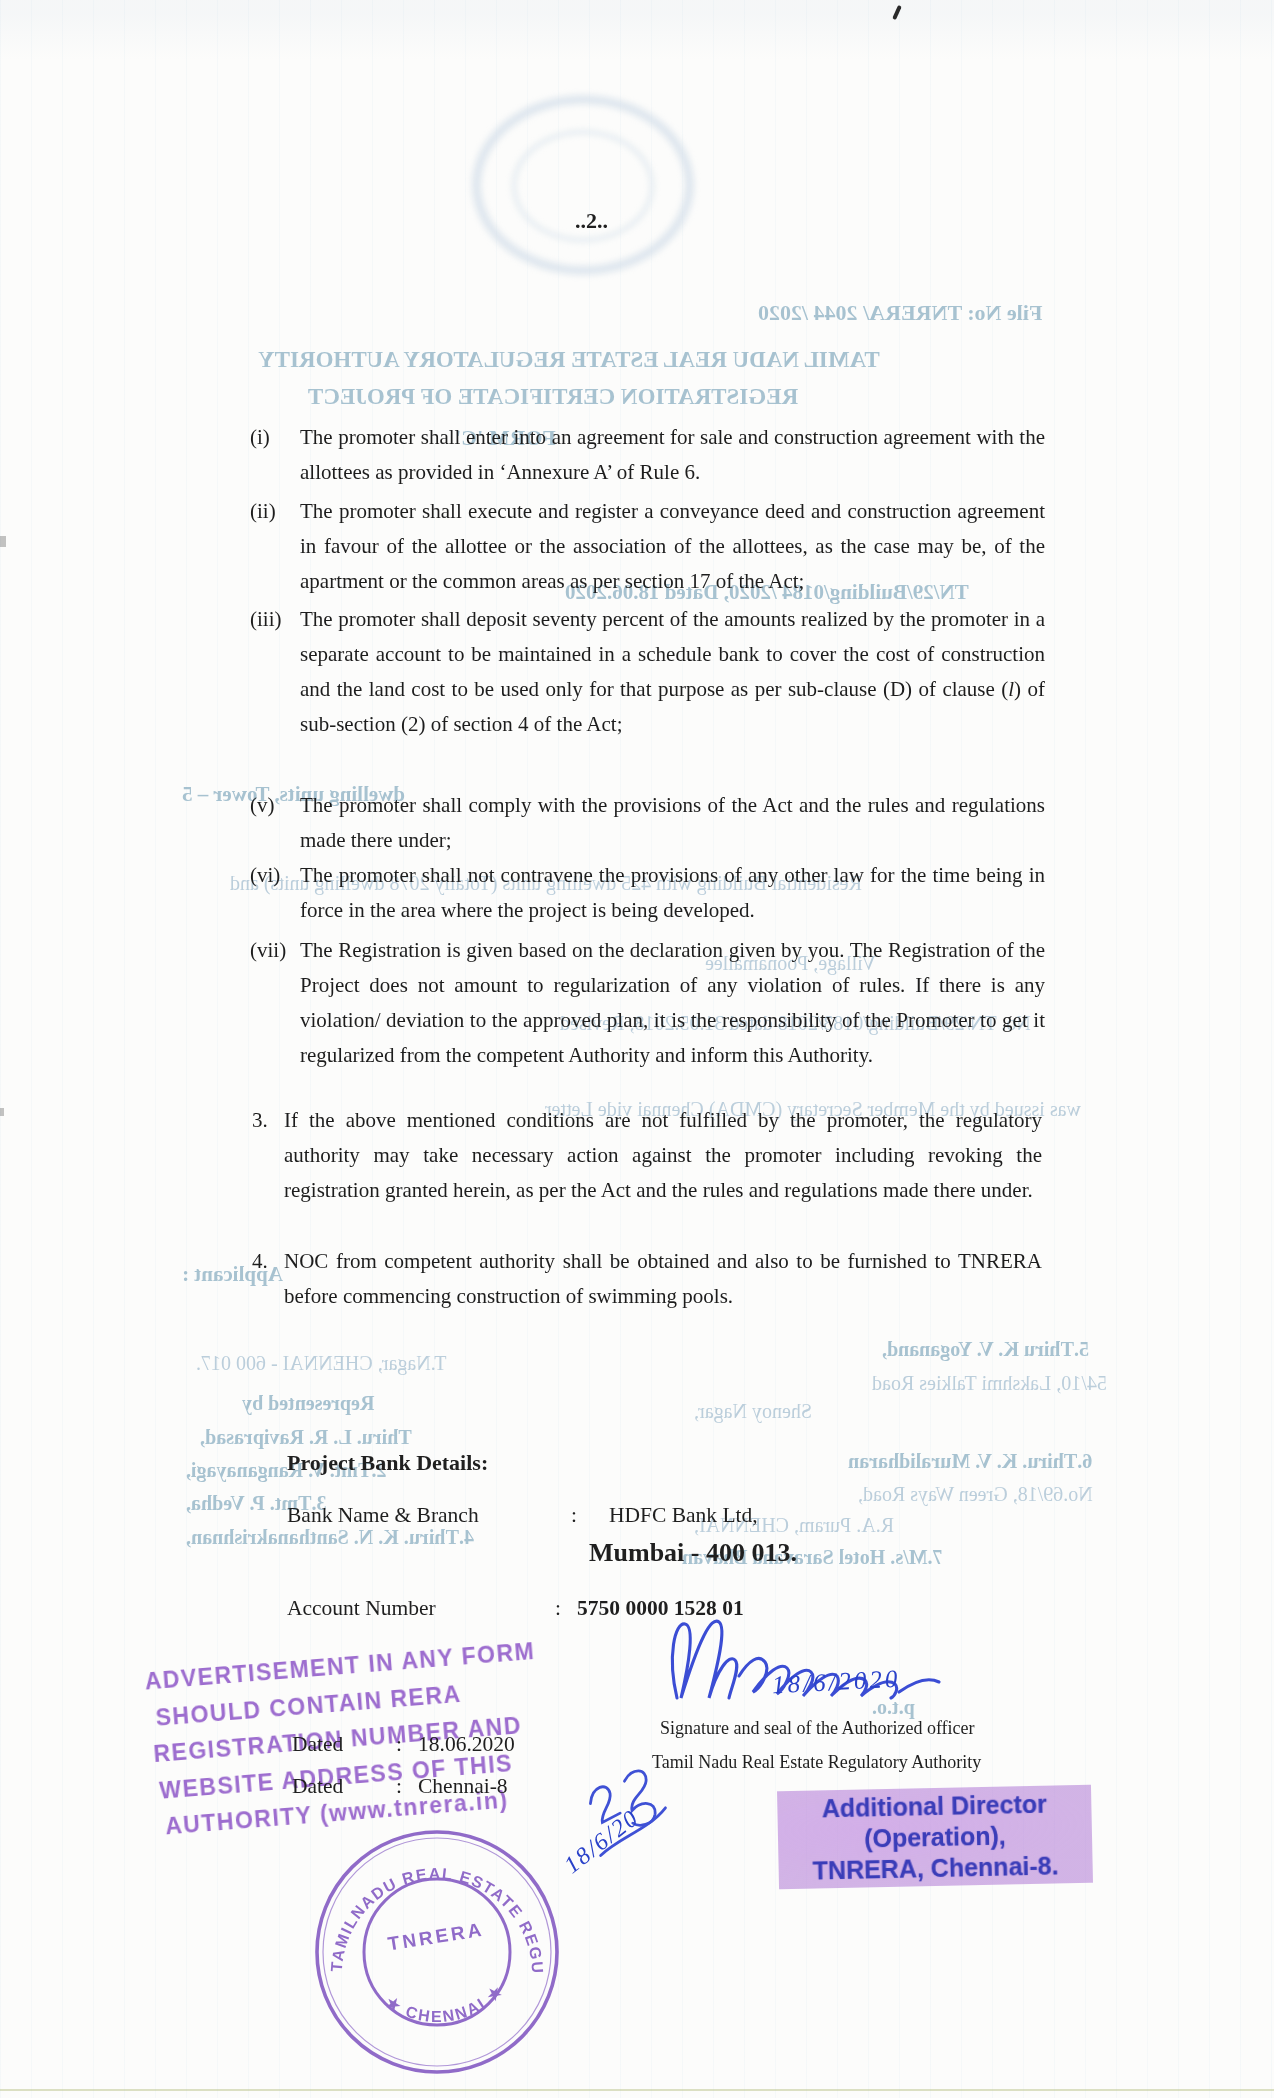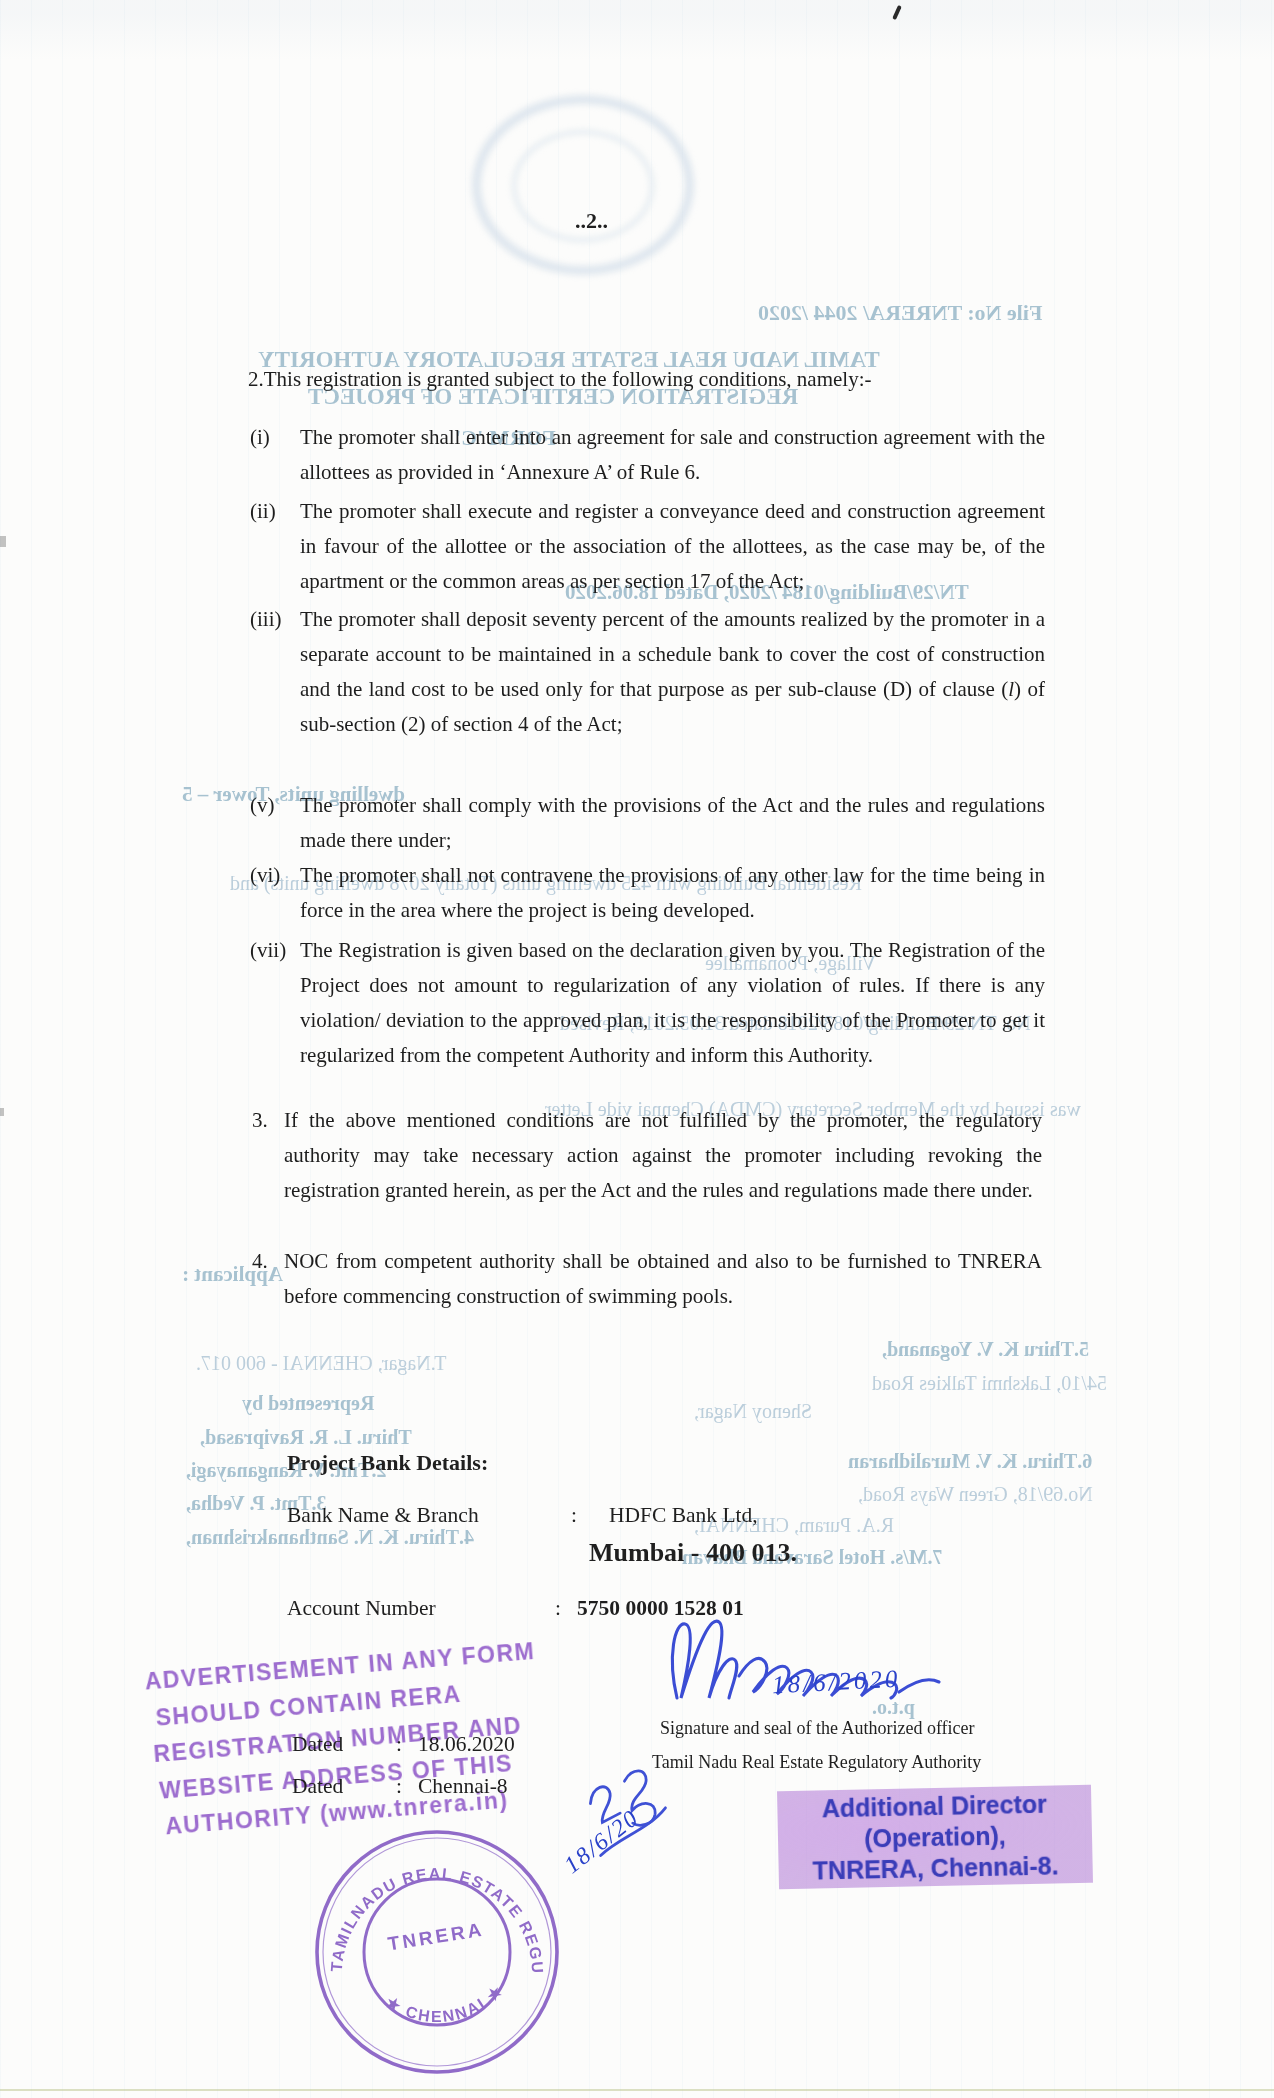--- a/index.html
+++ b/index.html
@@ -119,21 +119,20 @@
   <div class="bleed b" style="left:186px; top:1526px; font-size:20px;">4.Thiru. K. N. Santhanakrishnan,</div>
   <div class="bleed b" style="left:882px; top:1338px; font-size:20px;">5.Thiru K. V. Yoganand,</div>
   <div class="bleed" style="left:872px; top:1372px; font-size:20px;">54/10, Lakshmi Talkies Road</div>
   <div class="bleed" style="left:694px; top:1400px; font-size:20px;">Shenoy Nagar,</div>
   <div class="bleed b" style="left:848px; top:1450px; font-size:20px;">6.Thiru. K. V. Muralidharan</div>
   <div class="bleed" style="left:858px; top:1483px; font-size:20px;">No.69/18, Green Ways Road,</div>
   <div class="bleed" style="left:694px; top:1514px; font-size:20px;">R.A. Puram, CHENNAI,</div>
   <div class="bleed b" style="left:682px; top:1546px; font-size:20px;">7.M/s. Hotel Saravana Bhavan</div>
   <div class="bleed b" style="left:872px; top:1696px; font-size:20px;">p.t.o.</div>
 
-  <div class="abs body-text intro" style="left:248px; top:362px;">2.This registration is granted subject to the following conditions, namely:-</div>
 
   <div class="abs body-text cond" style="left:250px; top:420px;">
     <span class="num">(i)</span>
     <span class="ctext">The promoter shall enter into an agreement for sale and construction agreement with the allottees  as provided in ‘Annexure A’ of Rule 6.</span>
   </div>
   <div class="abs body-text cond" style="left:250px; top:494px;">
     <span class="num">(ii)</span>
     <span class="ctext">The promoter shall execute and register a conveyance deed and construction agreement in favour of the allottee or the association of the allottees, as the case may be, of the apartment or the common areas as per section 17 of the Act;</span>
   </div>
   <div class="abs body-text cond" style="left:250px; top:602px;">

